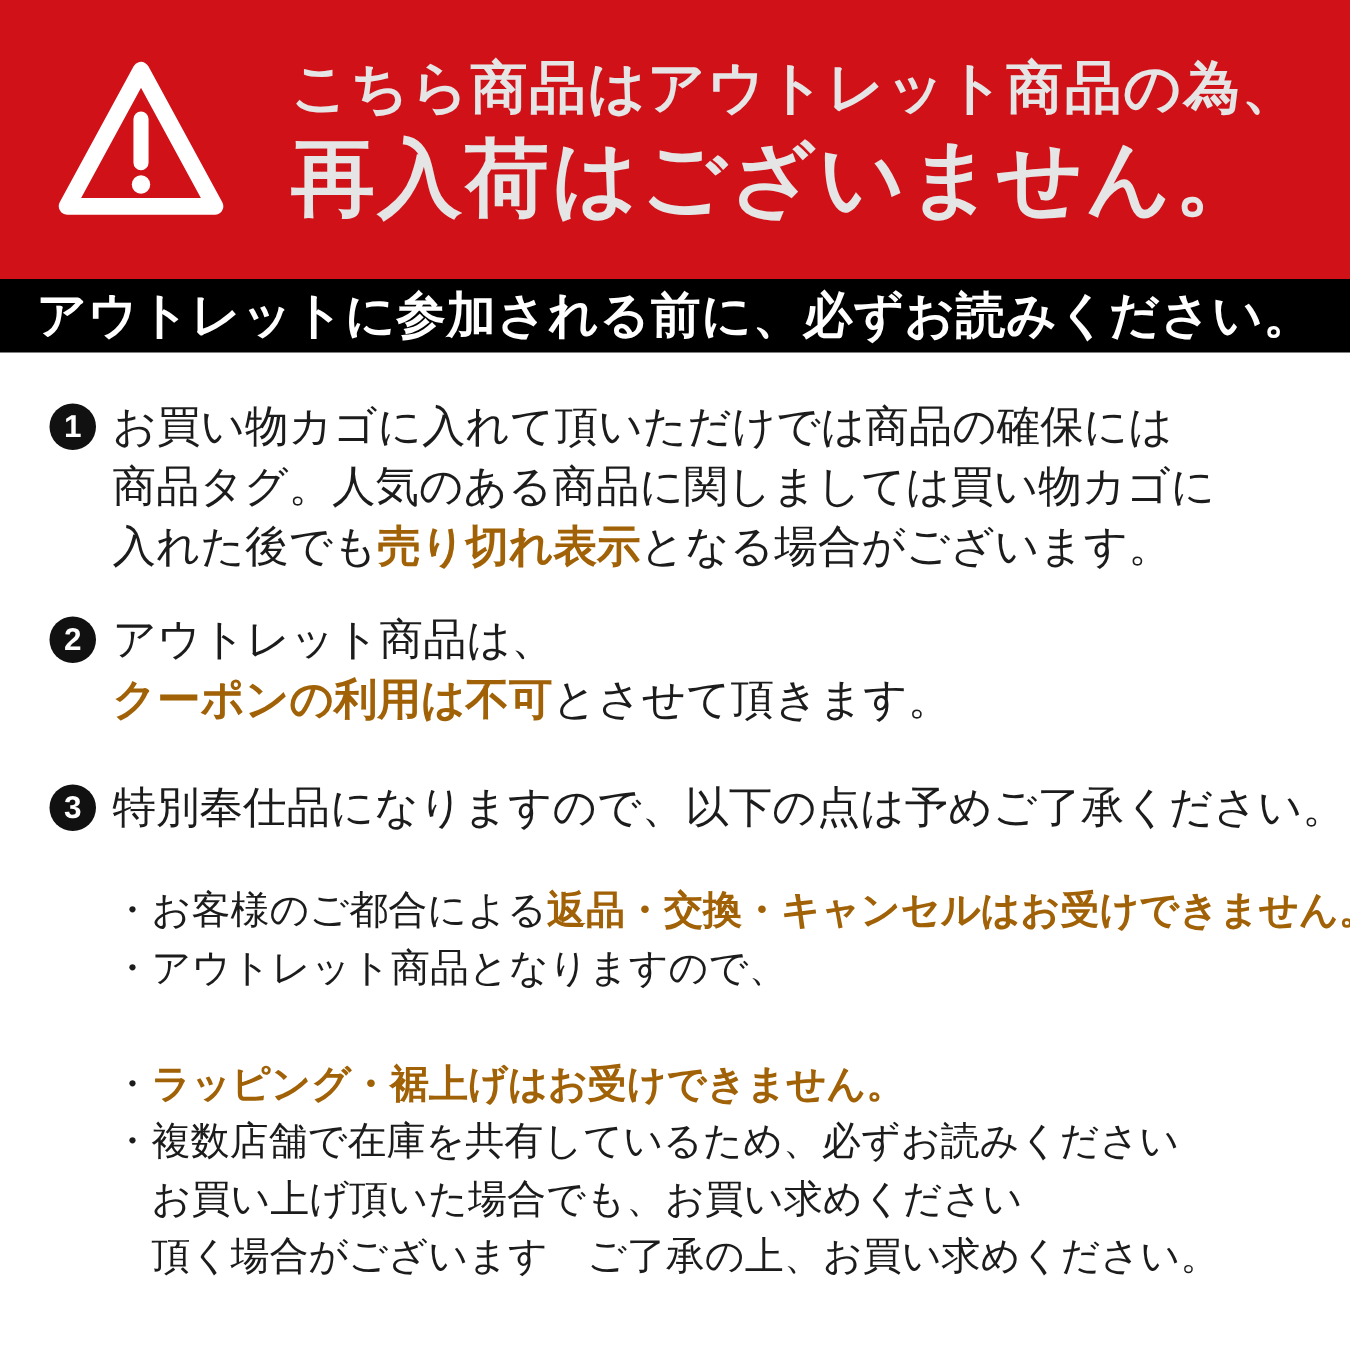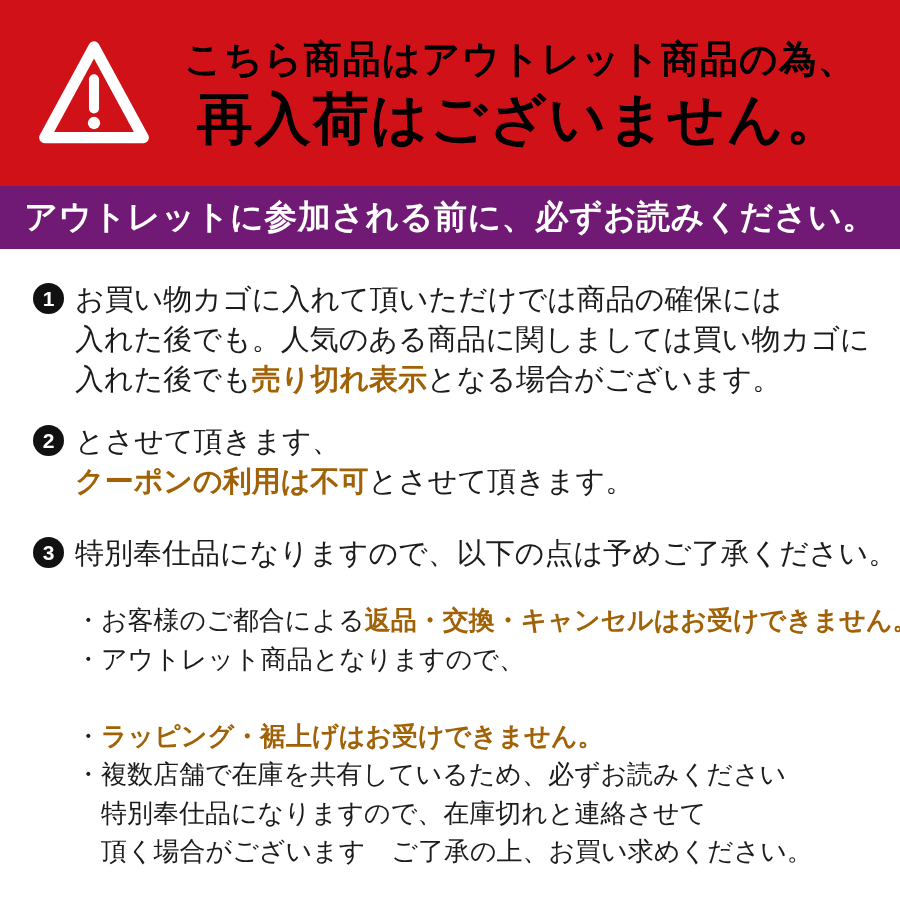--- a/index.html
+++ b/index.html
@@ -10,33 +10,33 @@
   }
   .page{width:900px;height:900px;display:flex;flex-direction:column;}
 
   
   .banner{
     height:186px;background:#d01118;display:flex;align-items:center;
     padding-left:38px;box-sizing:border-box;flex:0 0 auto;
   }
   .warn{width:112px;height:112px;flex:0 0 auto;display:block;margin-top:4px;}
   .warn svg{display:block;width:112px;height:112px;}
-  .banner-text{margin-left:34px;color:#000000;}
+  .banner-text{margin-left:44px;color:#e5e5e5;}
   .banner-line1{
     font-size:38px;font-weight:bold;line-height:50px;white-space:nowrap;
     letter-spacing:1px;
   }
   .banner-line2{
     font-size:56px;font-weight:bold;line-height:66px;white-space:nowrap;
-    letter-spacing:2px;margin-top:2px;text-align:center;
+    letter-spacing:2px;margin-top:2px;
   }
 
   
   .subbar{
-    height:63px;background:#701a75;display:flex;align-items:center;justify-content:center;
+    height:49px;background:#000000;display:flex;align-items:center;justify-content:center;
     flex:0 0 auto;
   }
   .subbar span{
     color:#ffffff;font-size:33px;font-weight:bold;white-space:nowrap;letter-spacing:0.5px;
   }
 
   
   .body{padding:30px 18px 0 33px;box-sizing:border-box;color:#1c1c1c;}
   .item{display:flex;align-items:flex-start;}
   .item + .item{margin-top:22px;}
@@ -76,44 +76,44 @@
   <div class="subbar">
     <span>アウトレットに参加される前に、必ずお読みください。</span>
   </div>
 
   <main class="body">
 
     <section class="item">
       <span class="num">1</span>
       <div class="lines">
         <div class="ln"><span>お買い物カゴに入れて頂いただけでは商品の確保には</span></div>
-        <div class="ln"><span>入れた後でも。人気のある商品に関しましては買い物カゴに</span></div>
+        <div class="ln"><span>商品タグ。人気のある商品に関しましては買い物カゴに</span></div>
         <div class="ln"><span>入れた後でも</span><span class="red">売り切れ表示</span><span>となる場合がございます。</span></div>
       </div>
     </section>
 
     <section class="item">
       <span class="num">2</span>
       <div class="lines">
-        <div class="ln"><span>とさせて頂きます、</span></div>
+        <div class="ln"><span>アウトレット商品は、</span></div>
         <div class="ln"><span class="red">クーポンの利用は不可</span><span>とさせて頂きます。</span></div>
       </div>
     </section>
 
     <section class="item third">
       <span class="num">3</span>
       <div class="lines">
         <div class="ln"><span>特別奉仕品になりますので、以下の点は予めご了承ください。</span></div>
       </div>
     </section>
 
     <div class="bullets">
       <div class="bln"><span>・お客様のご都合による</span><span class="red">返品・交換・キャンセルはお受けできません。</span></div>
       <div class="bln"><span>・アウトレット商品となりますので、</span></div>
       <div class="bln"><span>　</span></div>
       <div class="bln"><span>・</span><span class="red">ラッピング・裾上げはお受けできません。</span></div>
       <div class="bln"><span>・複数店舗で在庫を共有しているため、必ずお読みください</span></div>
-      <div class="bln"><span>　特別奉仕品になりますので、在庫切れと連絡させて</span></div>
+      <div class="bln"><span>　お買い上げ頂いた場合でも、お買い求めください</span></div>
       <div class="bln"><span>　頂く場合がございます　ご了承の上、お買い求めください。</span></div>
     </div>
 
   </main>
 </div>
 
 </body></html>

